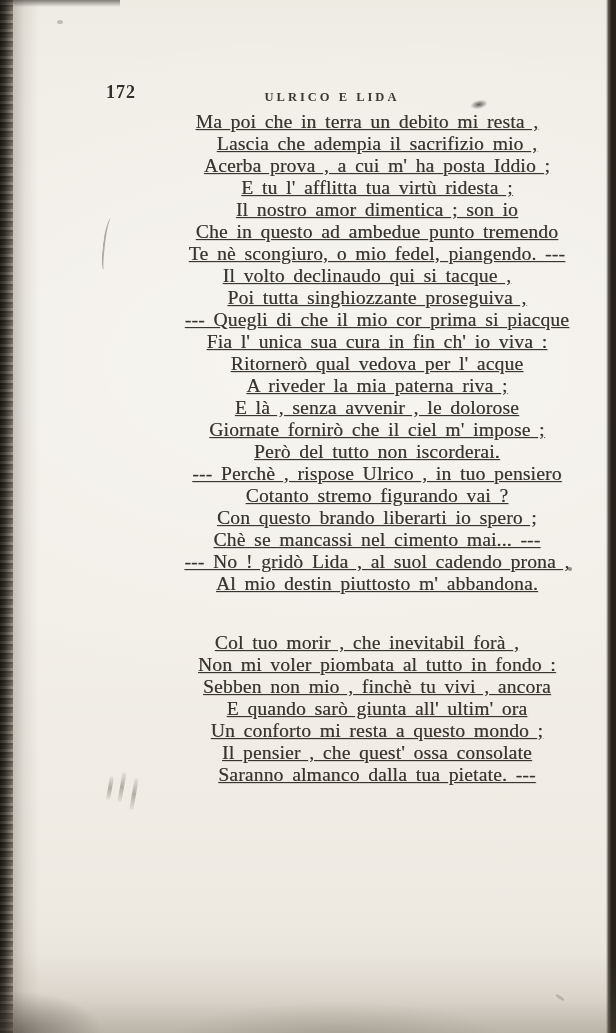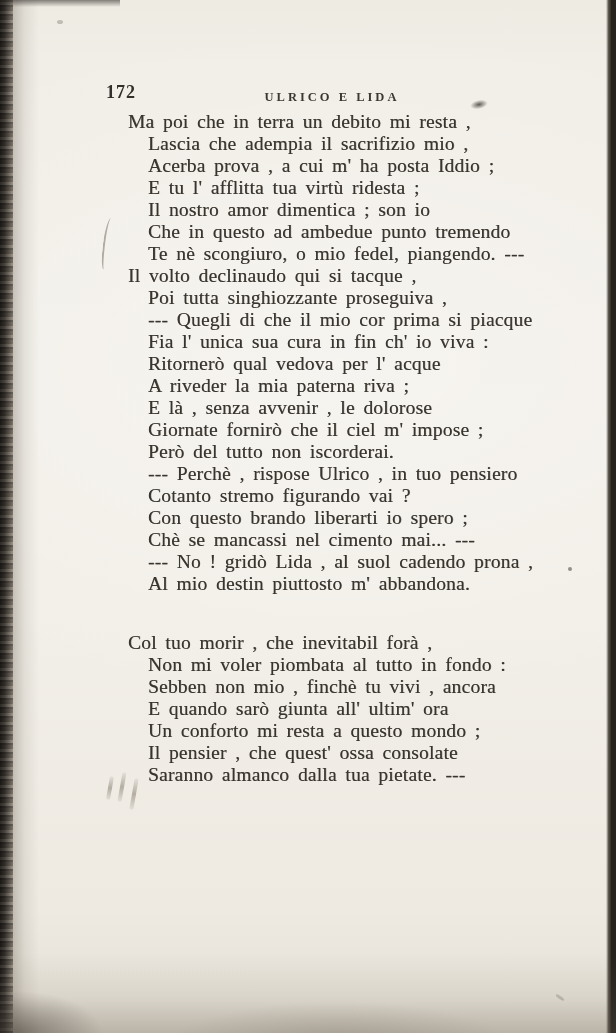--- a/index.html
+++ b/index.html
@@ -71,20 +71,21 @@
     transform: rotate(10deg);
   }
   .margin-smudge .stroke:nth-child(1) { left: 2px;  top: 6px; height: 24px; }
   .margin-smudge .stroke:nth-child(2) { left: 14px; top: 2px; }
   .margin-smudge .stroke:nth-child(3) { left: 26px; top: 8px; height: 32px; }
 
   
   .text-block {
     position: absolute; left: 106px; top: 82px; width: 500px;
     color: #38342e;
+    text-decoration: underline;
   }
   .running-header {
     position: relative; height: 20px;
   }
   .page-number {
     position: absolute; left: 0; top: 0;
     font-size: 18px; font-weight: bold; letter-spacing: 1px;
     color: #332f2a;
   }
   .running-title {
@@ -101,20 +102,21 @@
   .stanza.gap-lg { margin-top: 37px; }
   .poem-line {
     margin: 0;
     font-size: 19.5px;
     line-height: 22px;
     letter-spacing: 0.2px;
     word-spacing: 3.5px;
     white-space: pre;
     color: #38342e;
     text-shadow: 0.4px 0.3px 0 rgba(56,52,46,0.55);
+    text-align: center;
   }
   .poem-line { padding-left: 42px; }
   .poem-line.first { padding-left: 22px; }
 </style>
 </head>
 <body>
 
 <div class="scan-page">
 
   <div class="binding-edge"></div>

